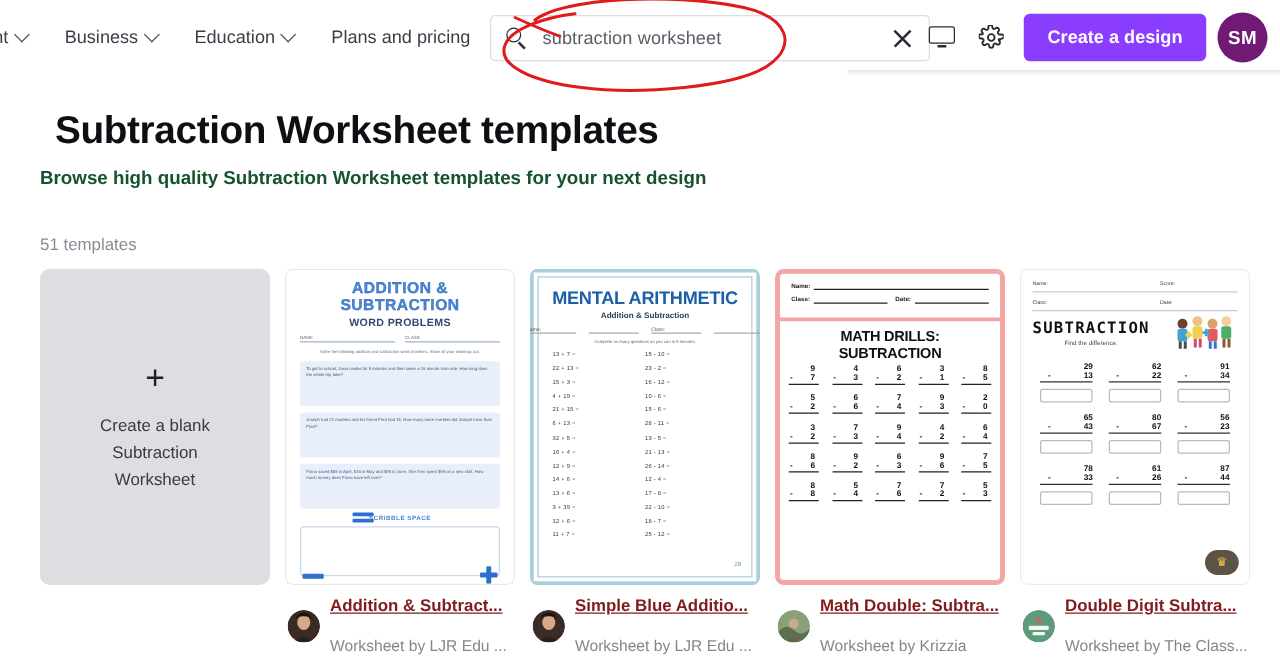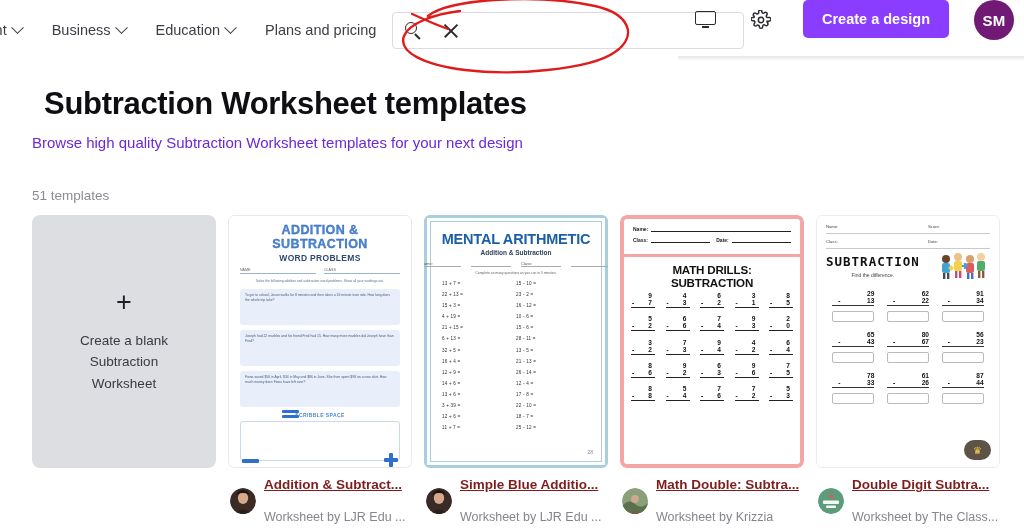--- a/index.html
+++ b/index.html
@@ -47,21 +47,21 @@
     background: #2b2b33; transform: rotate(45deg); transform-origin: left center;
   }
   .searchval { flex: 1; font-size: 14.5px; color: #5b5b66; letter-spacing: .1px; }
   .clearx { width: 22px; height: 22px; position: relative; cursor: pointer; flex: none; margin-left: 6px; }
   .clearx::before, .clearx::after {
     content: ""; position: absolute; left: 2px; top: 10px; width: 18px; height: 1.7px; background: #2b2b33;
   }
   .clearx::before { transform: rotate(45deg); }
   .clearx::after  { transform: rotate(-45deg); }
 
-  .hdr-right { position: absolute; right: 10px; top: 0; height: 60px; display: flex; align-items: flex-start; gap: 16px; }
+  .hdr-right { position: absolute; right: 10px; top: 0; height: 60px; display: flex; align-items: center; gap: 0; }
   .iconbtn { width: 40px; height: 40px; display: flex; align-items: center; justify-content: center; cursor: pointer; }
   .monitor { width: 21px; height: 18px; position: relative; }
   .monitor i { position: absolute; left: 0; top: 0; width: 21px; height: 14px; border: 1.8px solid #2b2b33; border-radius: 2px; }
   .monitor b { position: absolute; left: 7px; top: 15px; width: 7px; height: 1.8px; background: #2b2b33; }
   .gear { width: 20px; height: 20px; }
   .cta {
     height: 38px; padding: 0 19px; border: none; border-radius: 5px; background: #8b3dff;
     color: #fff; font-size: 14.5px; font-weight: bold; cursor: pointer; margin: 0 9px 0 6px;
     font-family: "Liberation Sans", sans-serif; white-space: nowrap;
   }
@@ -70,21 +70,21 @@
     display: flex; align-items: center; justify-content: center;
     font-size: 15px; font-weight: bold; letter-spacing: .3px; cursor: pointer;
   }
 
   
   .annot { position: absolute; left: 390px; top: -4px; width: 250px; height: 78px; z-index: 60; pointer-events: none; }
 
   
   .page { position: absolute; left: 0; top: 60px; width: 1024px; height: 471px; background: #fff; }
   .title { position: absolute; left: 32px; top: 26px; font-size: 31px; font-weight: bold; color: #0e0e13; letter-spacing: -.3px; margin-left: 12px; }
-  .subtitle { position: absolute; left: 32px; top: 74px; font-size: 15px; color: #6d28d9; }
+  .subtitle { position: absolute; left: 32px; top: 74px; font-size: 15px; color: #14532d; font-weight: bold; }
   .count { position: absolute; left: 32px; top: 128px; font-size: 13.5px; color: #8b8b95; }
 
   .grid { position: absolute; left: 32px; top: 155px; display: flex; gap: 12px; }
   .card { width: 184px; position: relative; }
   .thumb {
     width: 184px; height: 253px; border-radius: 6px; overflow: hidden; position: relative;
     background: #fff; cursor: pointer;
   }
   .thumb.blank {
     background: #dcdee2; border-radius: 8px;
@@ -194,20 +194,21 @@
           <span>Plans and pricing</span>
         </div>
       </div>
 
     <div class="searchwrap">
       <div class="searchbox">
         <span class="mag">
             <i></i>
             <b></b>
           </span>
+        <span class="searchval">subtraction worksheet</span>
         <span class="clearx"></span>
       </div>
     </div>
 
     <div class="hdr-right">
       <div class="iconbtn">
         <span class="monitor">
             <i></i>
             <b></b>
           </span>

